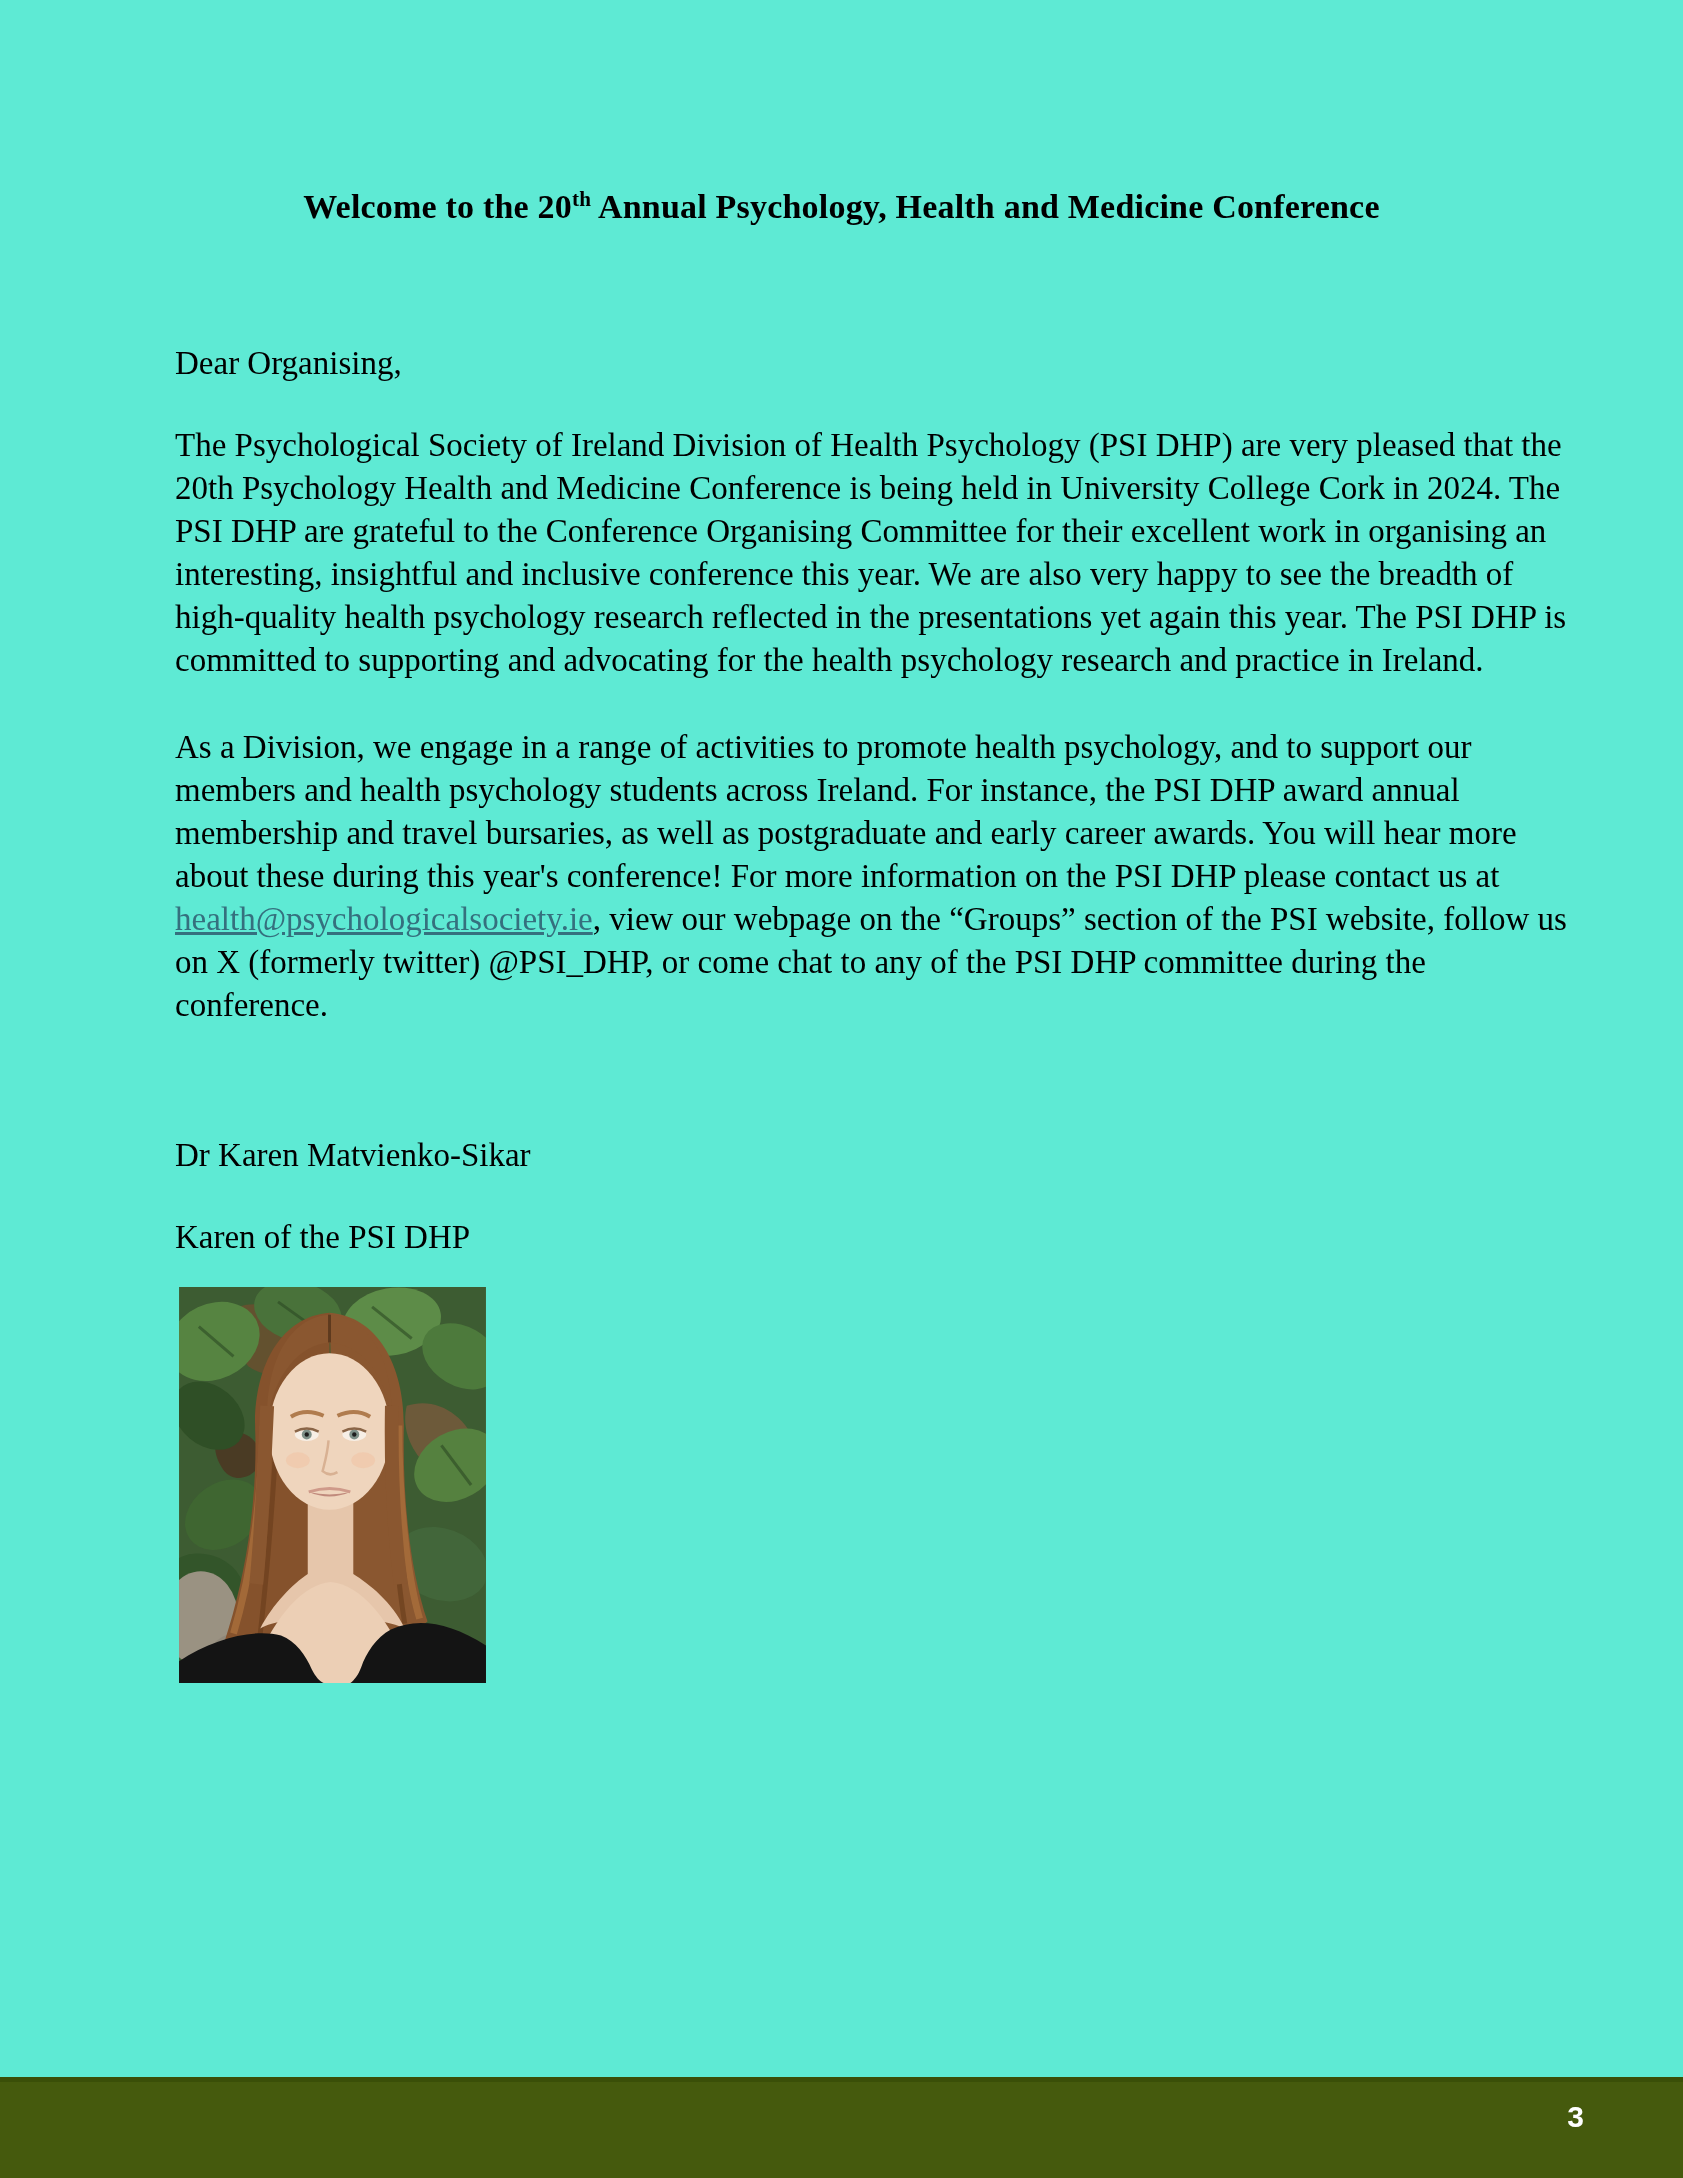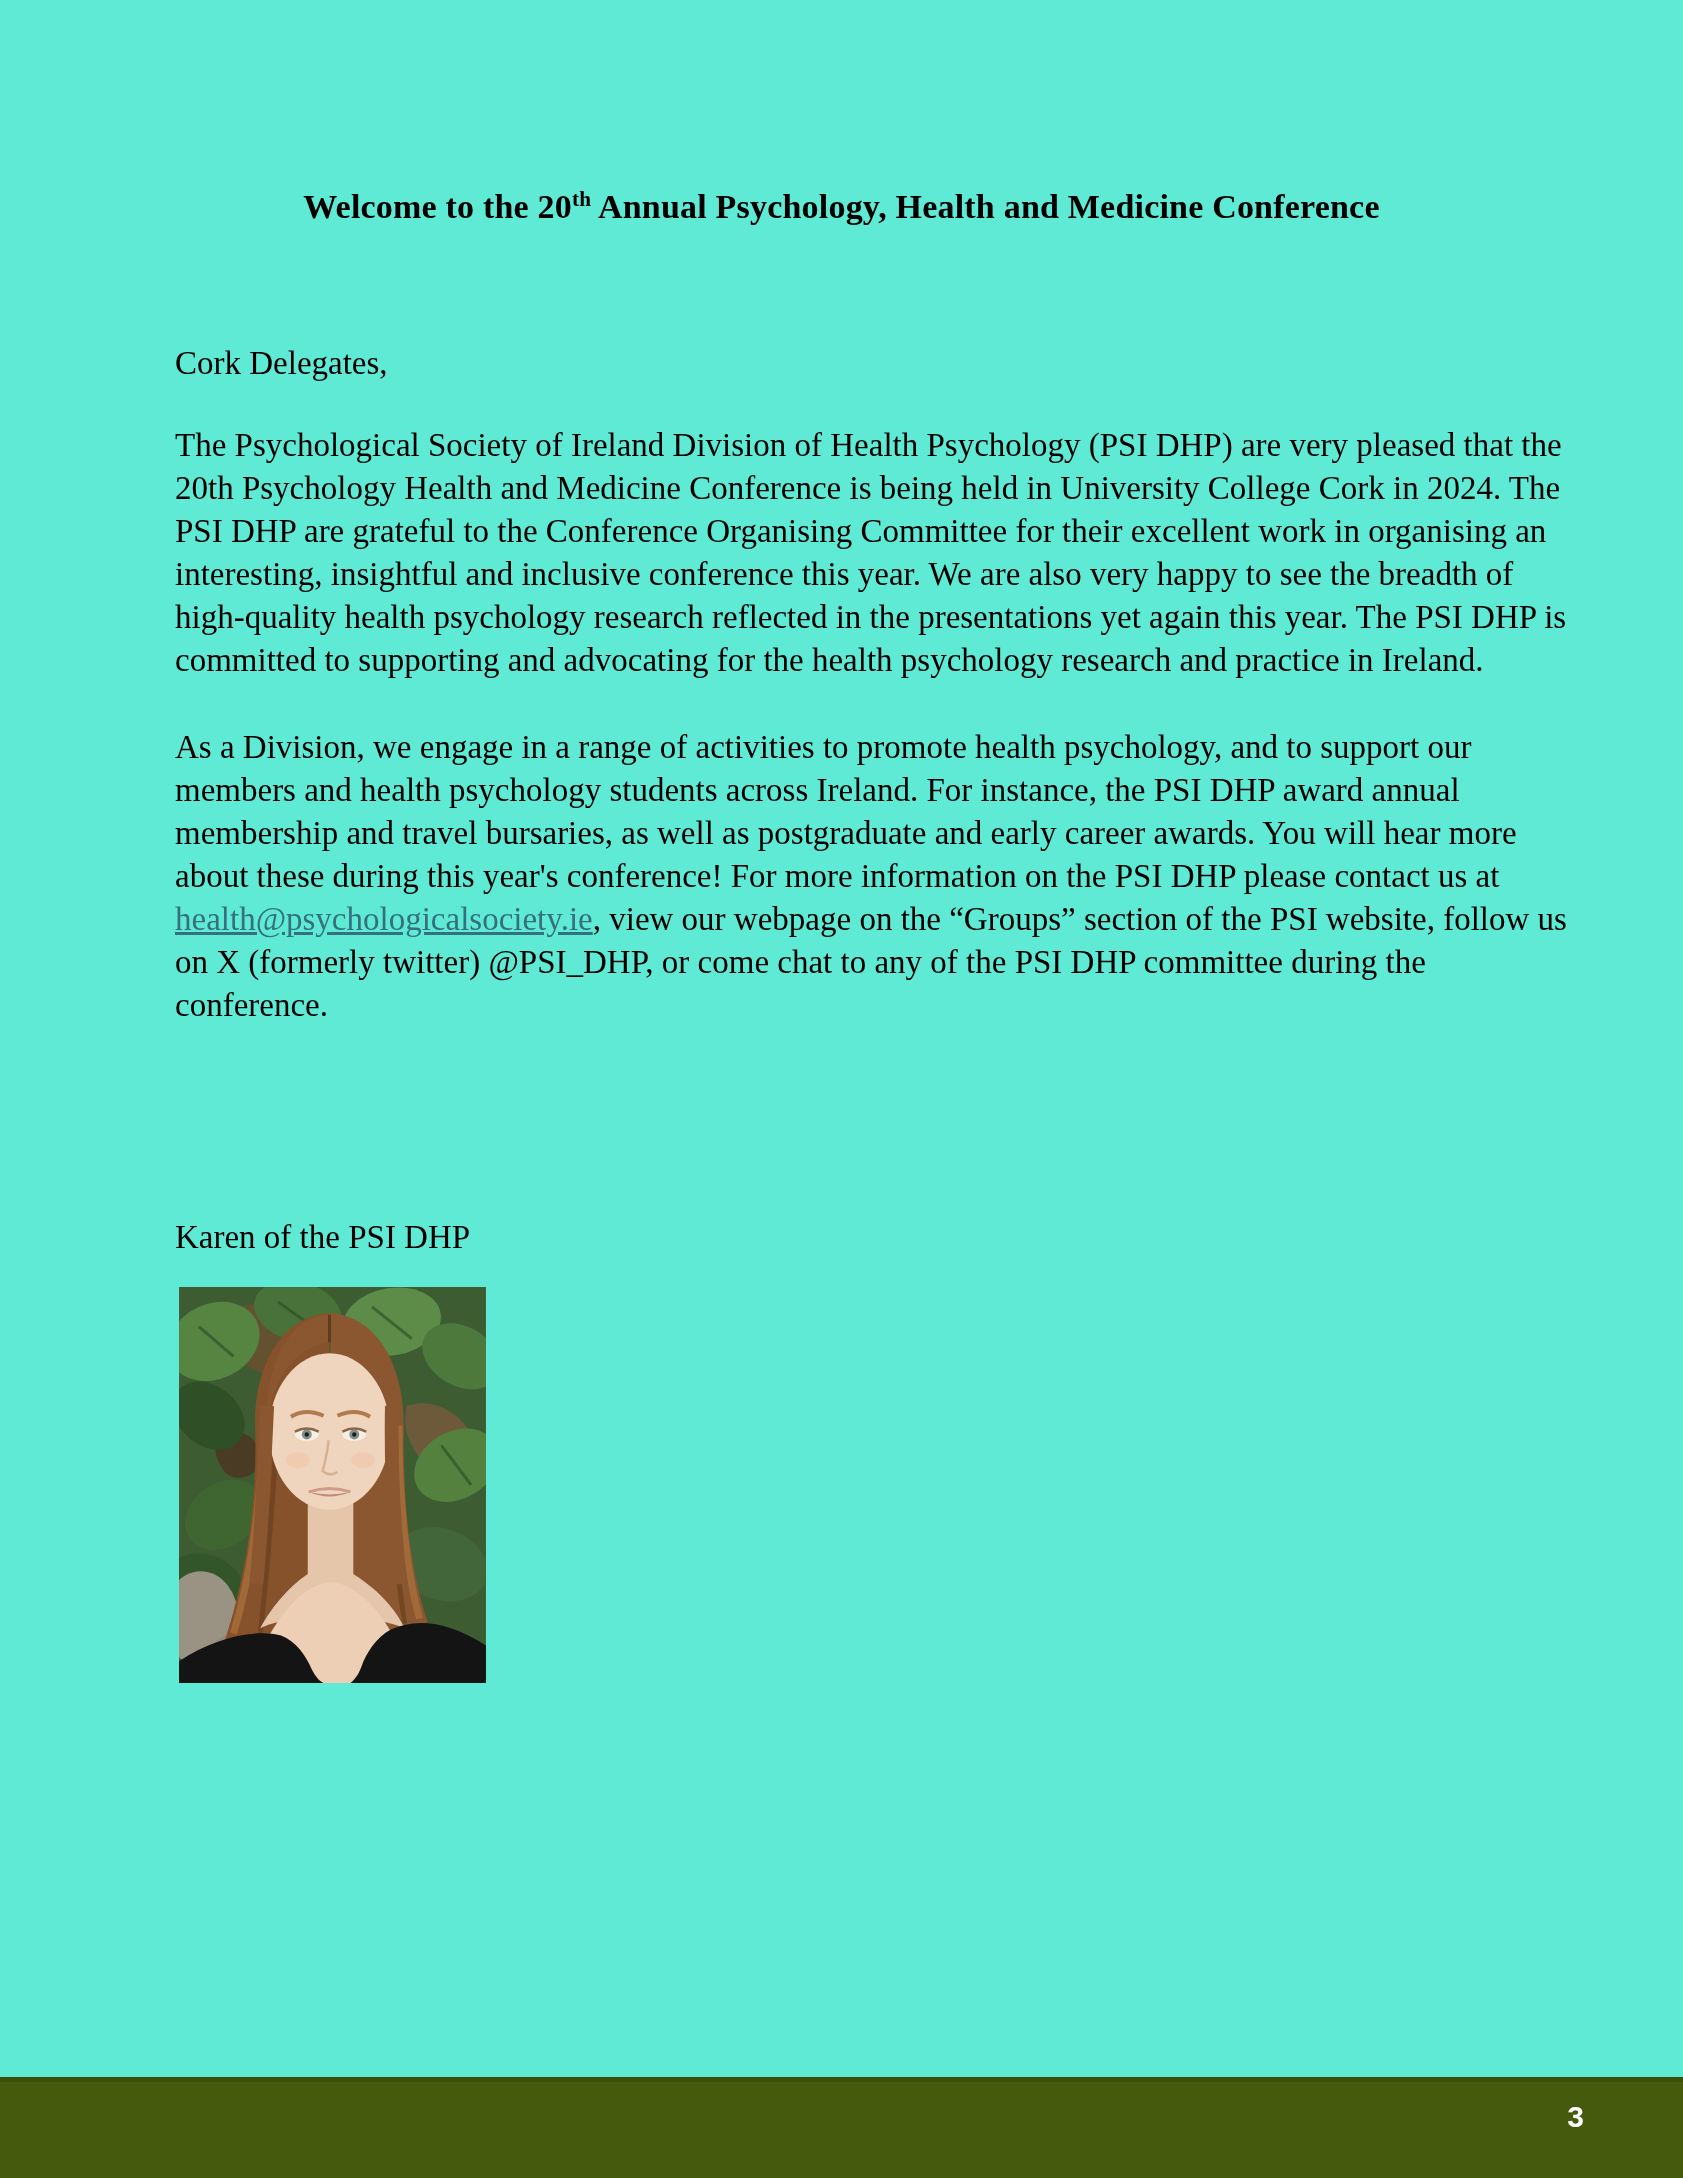--- a/index.html
+++ b/index.html
@@ -76,26 +76,27 @@
     font-weight: 700;
   }
 </style>
 </head>
 <body>
 
 <div class="page">
 
   <h1 class="title"><span>Welcome to the 20</span><sup>th</sup><span> Annual Psychology, Health and Medicine Conference</span></h1>
 
-  <p class="body-text greeting">Cork Delegates,</p>
+  <p class="body-text greeting">Dear Organising,</p>
 
   <p class="body-text para1">The Psychological Society of Ireland Division of Health Psychology (PSI DHP) are very pleased that the 20th Psychology Health and Medicine Conference is being held in University College Cork in 2024. The PSI DHP are grateful to the Conference Organising Committee for their excellent work in organising an interesting, insightful and inclusive conference this year. We are also very happy to see the breadth of high-quality health psychology research reflected in the presentations yet again this year. The PSI DHP is committed to supporting and advocating for the health psychology research and practice in Ireland.</p>
 
   <p class="body-text para2"><span>As a Division, we engage in a range of activities to promote health psychology, and to support our members and health psychology students across Ireland. For instance, the PSI DHP award annual membership and travel bursaries, as well as postgraduate and early career awards. You will hear more about these during this year's conference! For more information on the PSI DHP please contact us at </span><a class="email-link" href="#">health@psychologicalsociety.ie</a><span>, view our webpage on the “Groups” section of the PSI website, follow us on X (formerly twitter) @PSI_DHP, or come chat to any of the PSI DHP committee during the conference.</span></p>
 
+  <p class="body-text sig-name">Dr Karen Matvienko-Sikar</p>
 
   <p class="body-text sig-role">Karen of the PSI DHP</p>
 
   <div class="photo-frame" role="img" aria-label="Portrait of Dr Karen Matvienko-Sikar: woman with long auburn hair wearing a black top, standing in front of green ivy leaves">
     <svg viewBox="0 0 310 400" width="307" height="396" xmlns="http://www.w3.org/2000/svg">
 
       <rect width="310" height="400" fill="#3d5c32"></rect>
       <path d="M60 20 C 90 10 130 30 140 70 C 120 90 90 95 70 80 C 55 65 50 40 60 20 Z" fill="#63512f"></path>
       <path d="M230 120 C 260 110 290 130 300 160 C 290 185 265 190 245 175 C 232 160 225 140 230 120 Z" fill="#6d5a3a"></path>
       <path d="M40 150 C 60 140 80 150 85 175 C 75 195 55 198 45 185 C 36 172 34 160 40 150 Z" fill="#4a3b24"></path>

